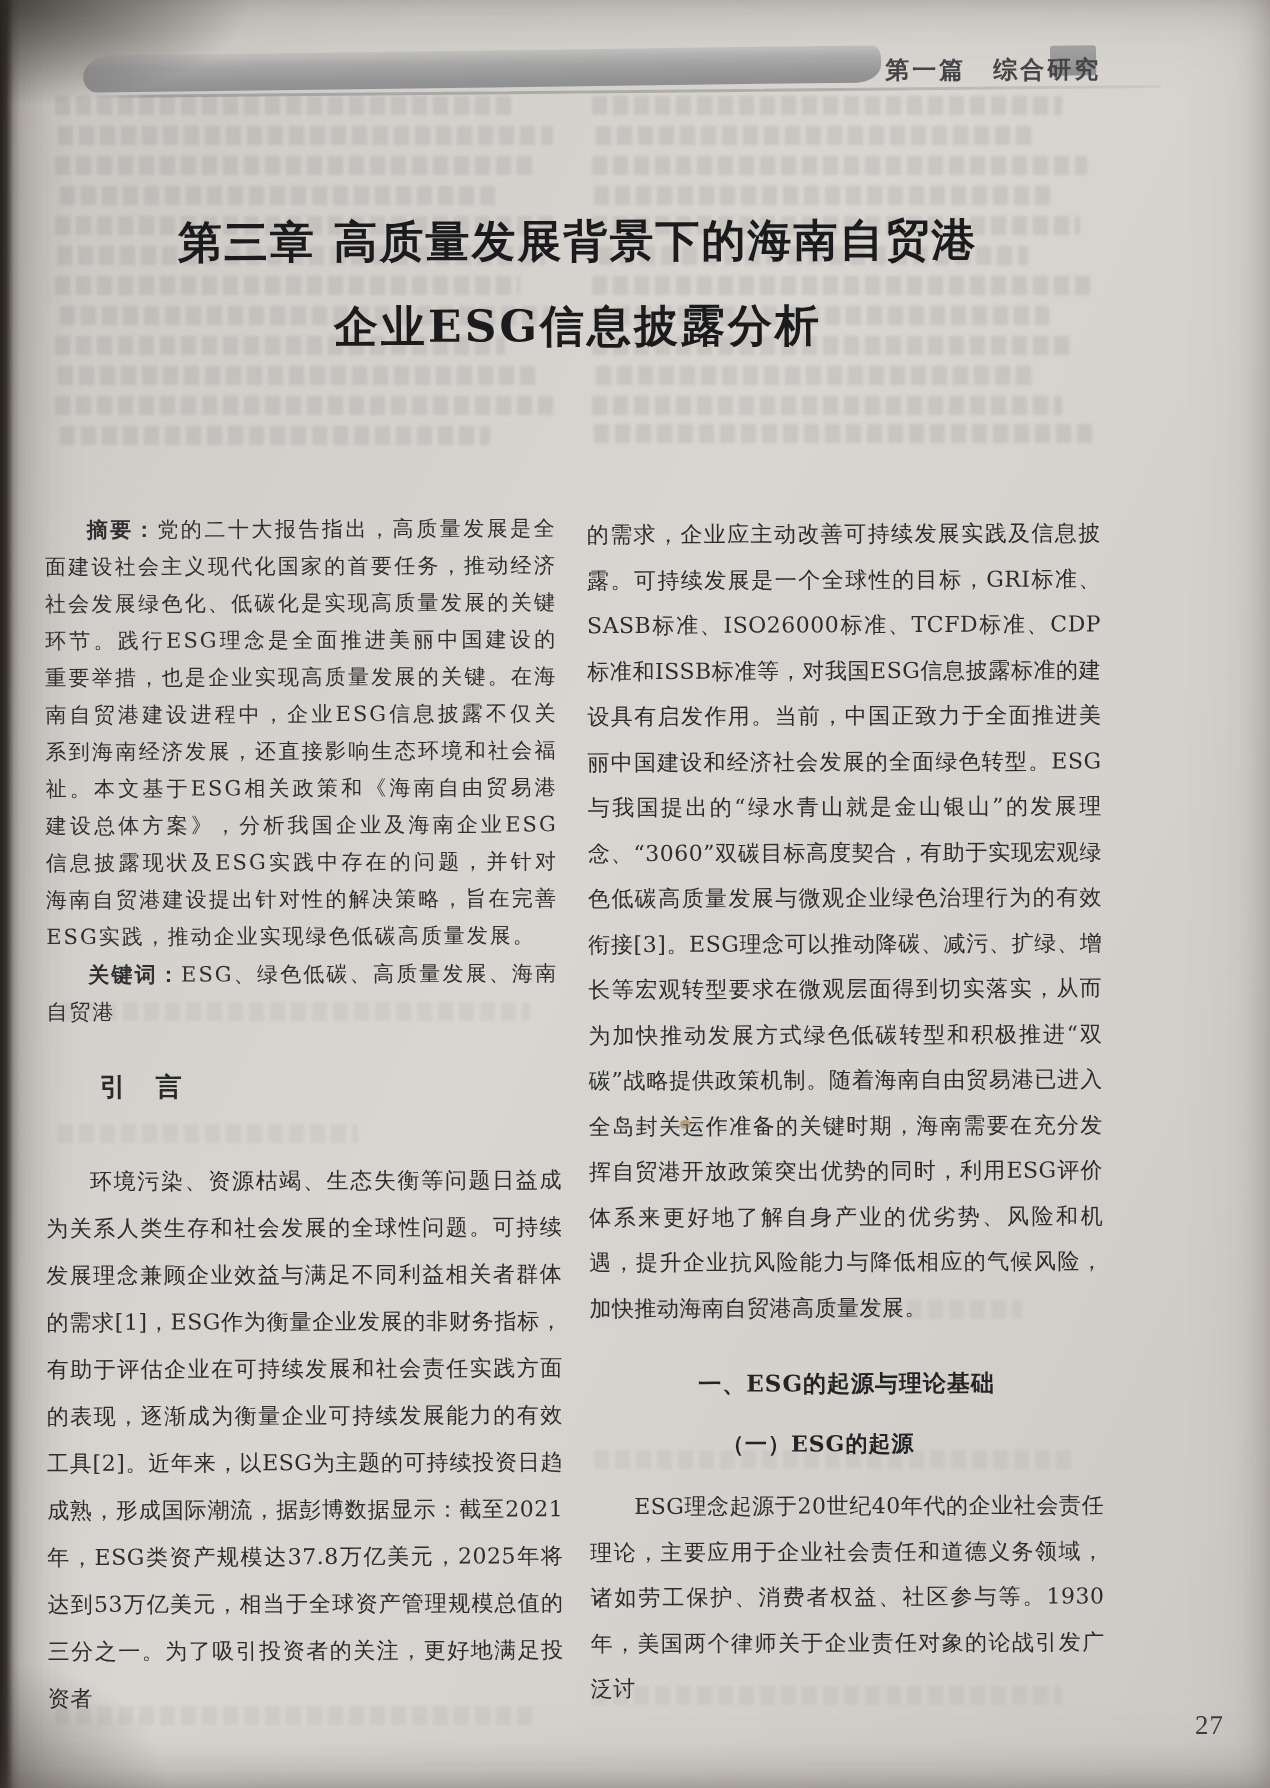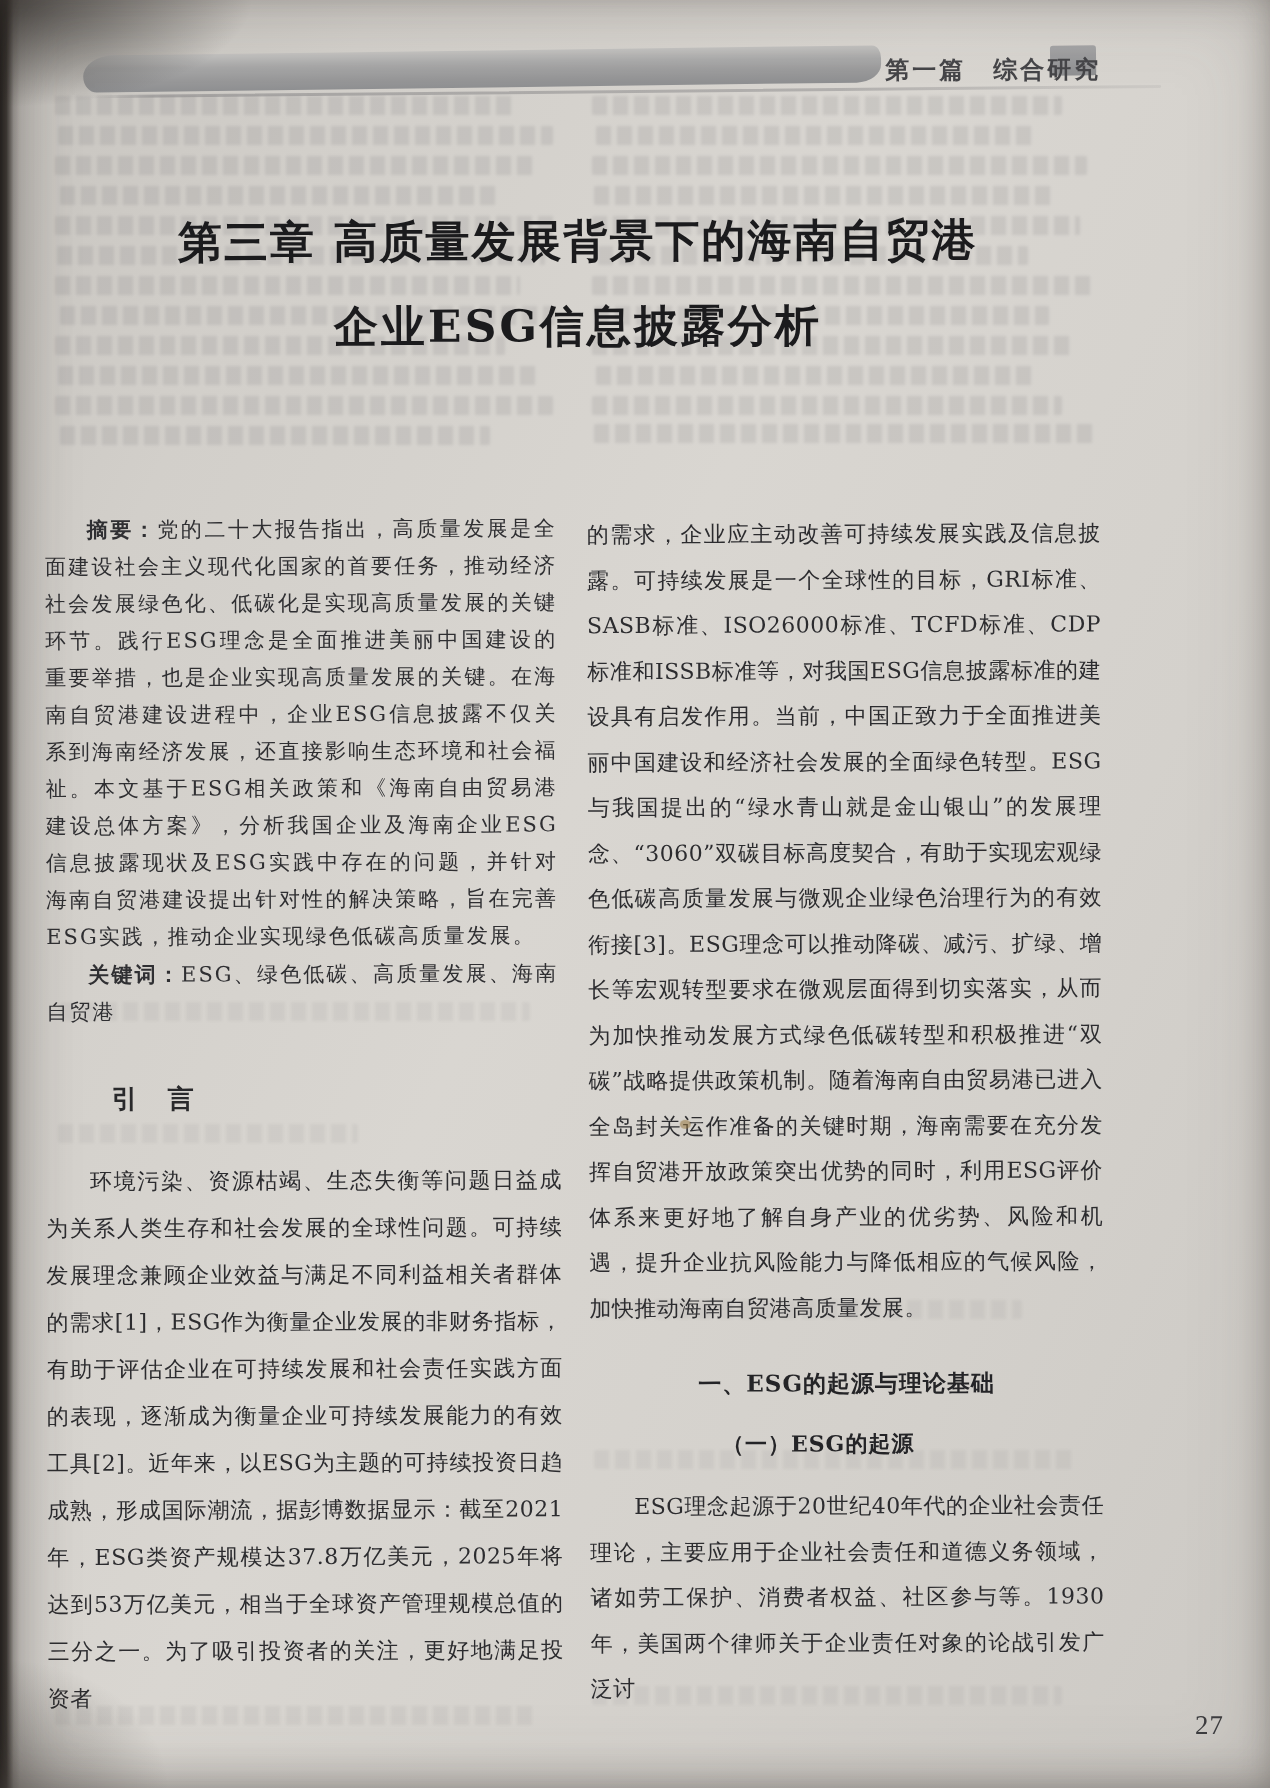--- a/index.html
+++ b/index.html
@@ -43,21 +43,21 @@
   .chapter-title { position:absolute; left:55px; top:212px; width:1050px; margin:0;
     text-align:center; font-weight:bold; color:#1b1b1d; }
   .chapter-title .t1 { display:block; font-size:44px; letter-spacing:2px; }
   .chapter-title .t2 { display:block; font-size:44px; margin-top:26px; letter-spacing:3px; }
 
   .col-left-abstract { position:absolute; left:46px; top:509px; width:512px; }
   .abstract-para { margin:0; font-size:21px; line-height:37px; letter-spacing:2px;
     text-align:justify; text-indent:2em; color:#2f2f32; }
   .abstract-para .lab { font-weight:bold; }
 
-  .intro-heading { position:absolute; left:99px; top:1068px; margin:12px; font-size:26px;
+  .intro-heading { position:absolute; left:99px; top:1068px; margin:0; font-size:26px;
     font-weight:bold; letter-spacing:2px; color:#29292b; }
   .intro-para { position:absolute; left:45px; top:1156px; width:516px; margin:0;
     font-size:22px; line-height:47px; letter-spacing:.5px; text-align:justify; text-indent:2em; }
 
   .col-right { position:absolute; left:588px; top:512px; width:514px; }
   .body-para { margin:0; font-size:22px; line-height:45.5px; letter-spacing:.5px;
     text-align:justify; text-indent:2em; }
   .no-indent { text-indent:0; }
   .mt { margin-top:24px; }
   .sec-heading { margin:38px 0 0; font-size:23px; font-weight:bold; text-align:center;

